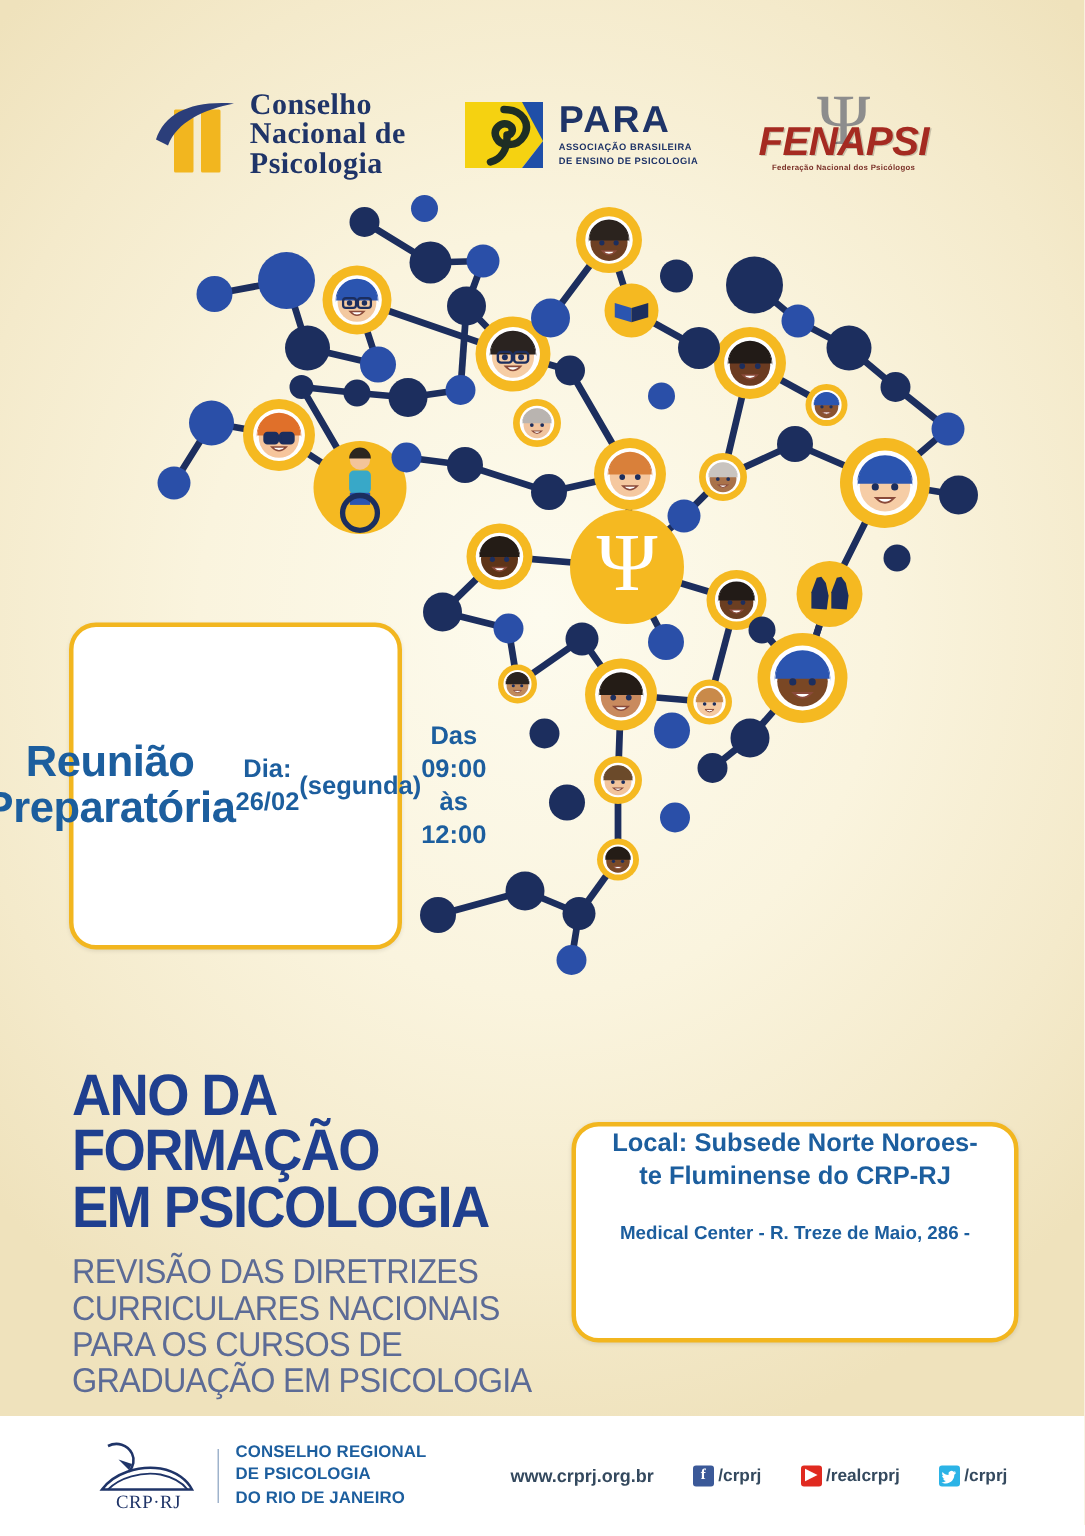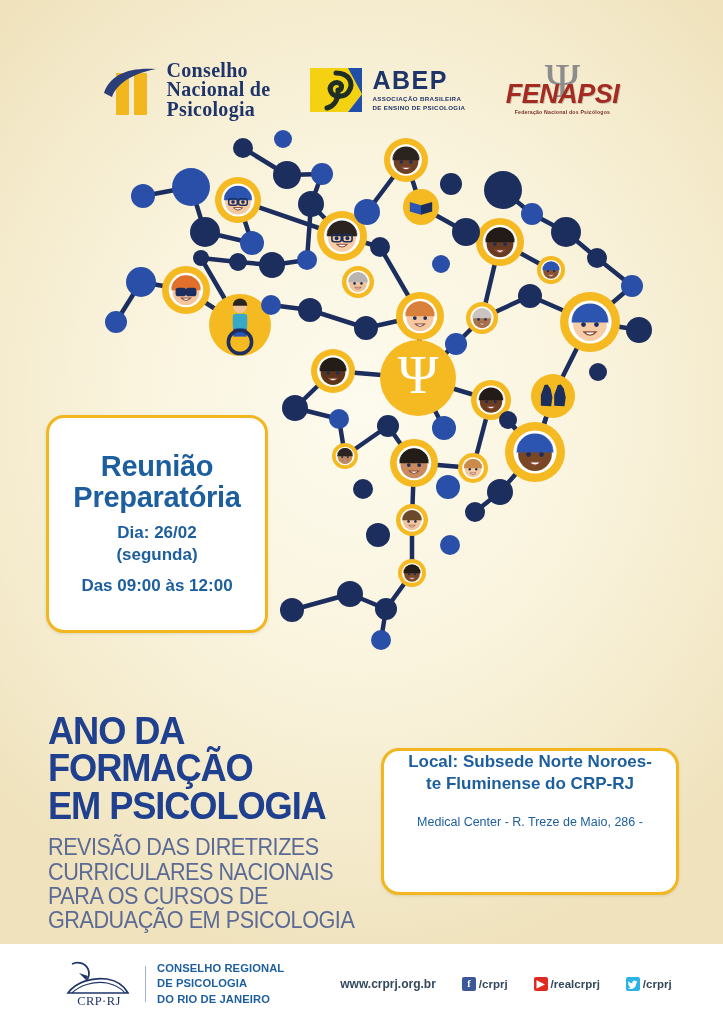--- a/index.html
+++ b/index.html
@@ -66,21 +66,21 @@
   
   #network{position:absolute;left:0;top:110px;width:723px;height:560px;}
 
   
   .card{
     position:absolute;background:#FFFFFF;
     border:3px solid #F2B61F;border-radius:18px;
     box-shadow:0 1px 3px rgba(0,0,0,.10);
   }
   #card-reuniao{left:46px;top:415px;width:216px;height:212px;
-    display:flex;flex-direction:column;align-items:center;justify-content:center;}
+    display:flex;flex-direction:row;align-items:center;justify-content:center;}
   .reuniao-title{
     font-size:29px;font-weight:700;color:#1C5E9E;line-height:1.08;
     text-align:center;letter-spacing:-.3px;
   }
   .reuniao-line{
     font-size:17px;font-weight:700;color:#1C5E9E;line-height:1.3;text-align:center;
   }
   .reuniao-gap{height:9px;}
 
   
@@ -98,21 +98,21 @@
   }
 
   
   #card-local{left:381px;top:748px;width:298px;height:147px;
     display:flex;flex-direction:column;align-items:center;justify-content:flex-start;padding:0 10px;box-sizing:border-box;}
   .local-title{
     font-size:17px;font-weight:700;color:#1C5E9E;line-height:1.32;text-align:center;
   }
   .local-addr{
     margin-top:18px;
-    font-size:12.5px;font-weight:400;color:#1C5E9E;line-height:1.35;text-align:center;
+    font-size:12.5px;font-weight:700;color:#1C5E9E;line-height:1.35;text-align:center;
   }
 
   
   #footer{
     position:absolute;left:0;bottom:0;width:723px;height:80px;background:#FFFFFF;
     display:flex;align-items:center;
   }
   .footer-logo{display:flex;align-items:center;margin-left:62px;}
   .crp-mark{position:relative;width:74px;height:48px;}
   .crp-name{
@@ -161,21 +161,21 @@
 
     <div class="logo-abep">
       <svg class="abep-mark" viewBox="0 0 56 52">
         <path d="M2 4 H40 L54 4 L54 30 L40 48 H2 Z" fill="#F5D211"></path>
         <path d="M40 4 L54 4 L54 30 Z" fill="#1F4FA8"></path>
         <path d="M40 48 L54 30 L54 48 Z" fill="#1F4FA8"></path>
         <path d="M28 9 C41 9 46 19 41 27 C37 34 26 34 23 28 C20 22 26 17 31 19 C35 21 34 26 30 26" fill="none" stroke="#1E2E24" stroke-width="5" stroke-linecap="round"></path>
         <path d="M30 28 C30 36 26 42 19 44" fill="none" stroke="#1E2E24" stroke-width="5" stroke-linecap="round"></path>
       </svg>
       <div>
-        <div class="abep-text-main">ABEP</div>
+        <div class="abep-text-main">PARA</div>
         <div class="abep-text-sub">
           <div>ASSOCIAÇÃO BRASILEIRA</div>
           <div>DE ENSINO DE PSICOLOGIA</div>
         </div>
       </div>
     </div>
 
     <div class="logo-fena">
       <div class="fena-psi">Ψ</div>
       <div class="fena-word">FENAPSI</div>

